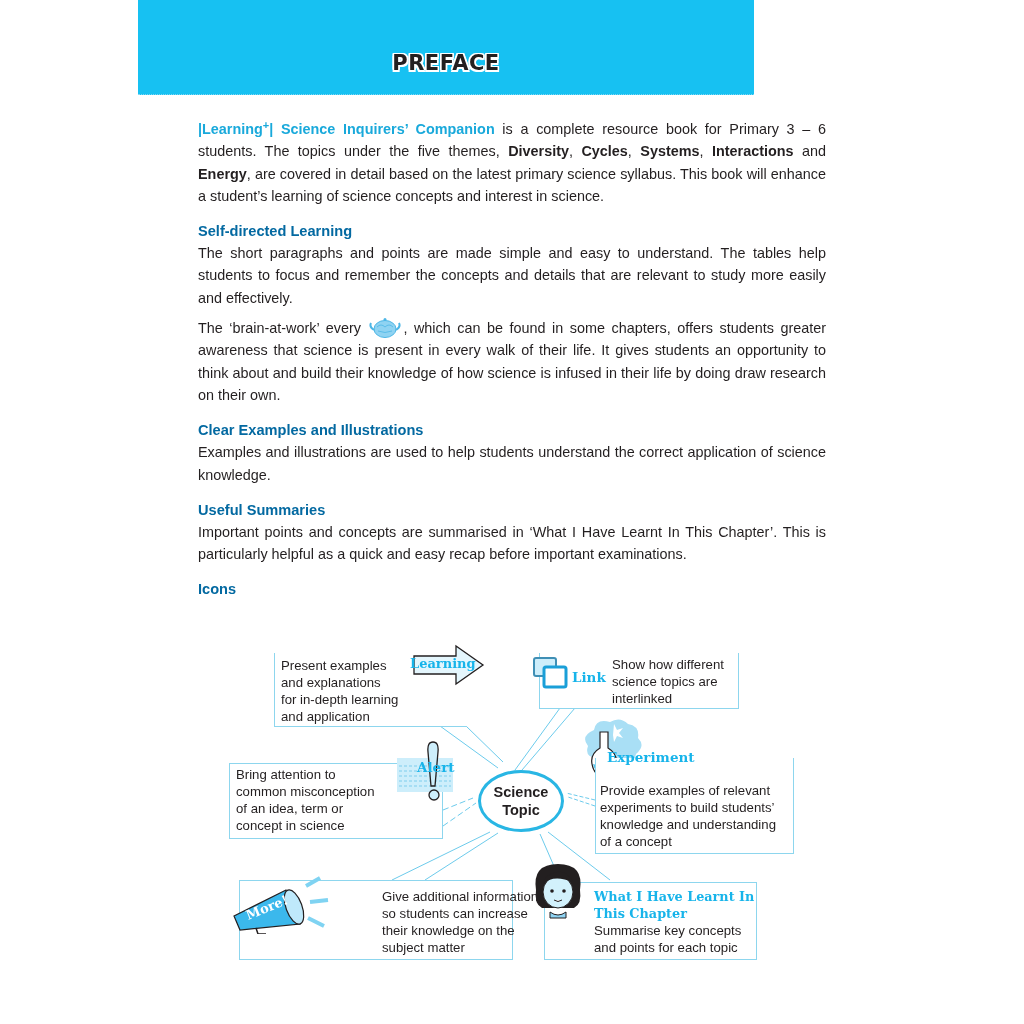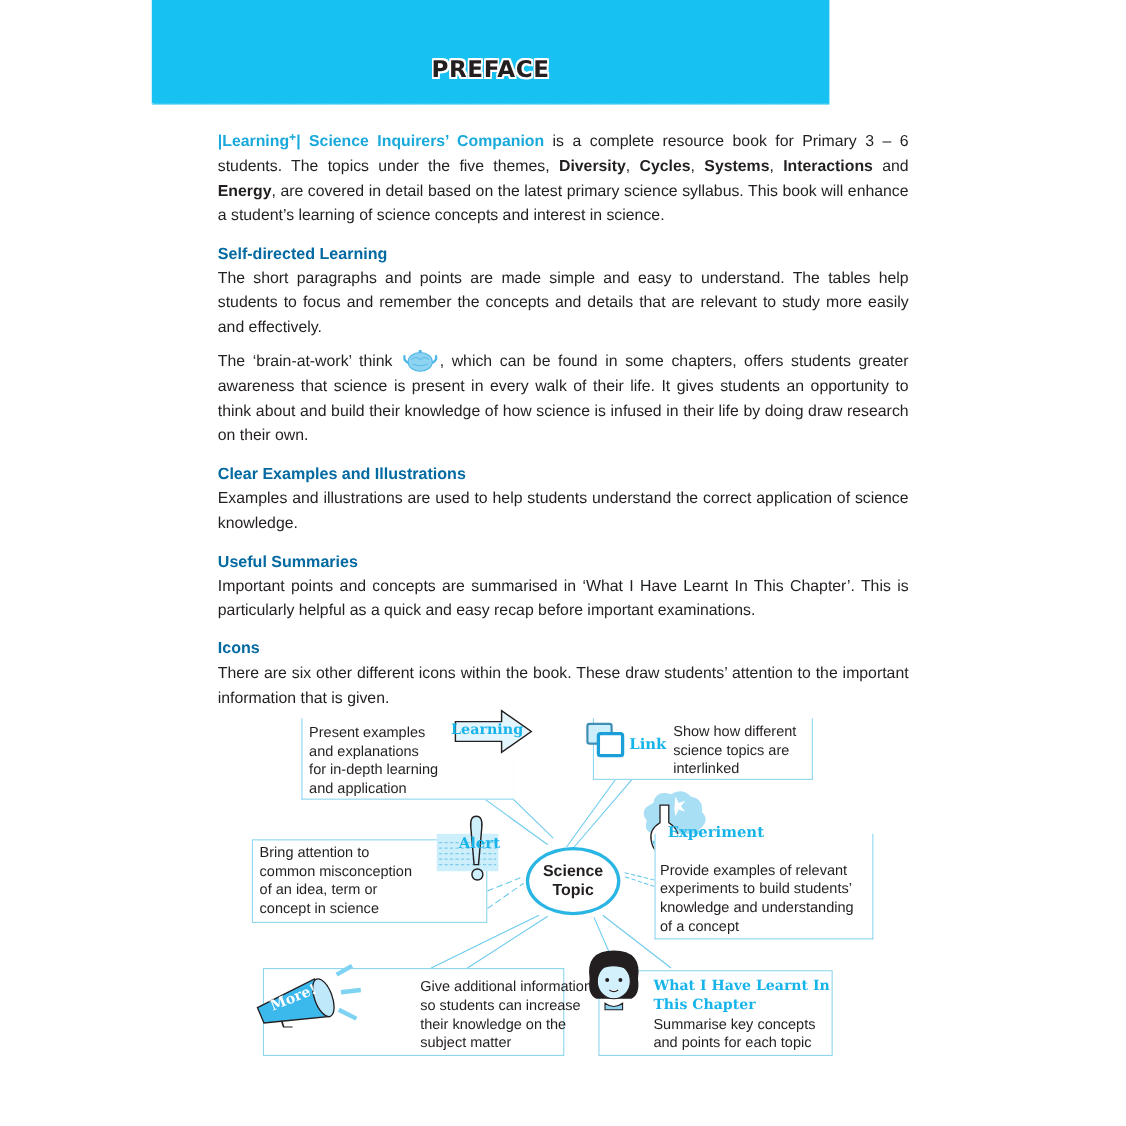--- a/index.html
+++ b/index.html
@@ -39,37 +39,36 @@
 
 <div class="header-band">
   <div class="page-title">PREFACE</div>
 </div>
 
 <div class="content">
   <p><span class="brand"><span>|Learning</span><sup>+</sup><span>| Science Inquirers’ Companion</span></span><span> is a complete resource book for Primary 3 – 6 students. The topics under the five themes, </span><b class="theme">Diversity</b><span>, </span><b class="theme">Cycles</b><span>, </span><b class="theme">Systems</b><span>, </span><b class="theme">Interactions</b><span> and </span><b class="theme">Energy</b><span>, are covered in detail based on the latest primary science syllabus. This book will enhance a student’s learning of science concepts and interest in science.</span></p>
 
   <h3 class="gap-h">Self-directed Learning</h3>
   <p>The short paragraphs and points are made simple and easy to understand. The tables help students to focus and remember the concepts and details that are relevant to study more easily and effectively.</p>
-  <p class="gap-p"><span>The ‘brain-at-work’ think </span><svg class="brain-icon" viewBox="0 0 34 22">
+  <p class="gap-p"><span>The ‘brain-at-work’ every </span><svg class="brain-icon" viewBox="0 0 34 22">
         <ellipse cx="17" cy="12" rx="11" ry="8.5" fill="#8fd3f2" stroke="#4cb6e6" stroke-width="1"></ellipse>
         <path d="M9 10 q4 -4 8 0 q4 -4 8 0" fill="none" stroke="#5bbde9" stroke-width="1"></path>
         <path d="M10 14 q7 3 14 0" fill="none" stroke="#5bbde9" stroke-width="1"></path>
         <path d="M3 6 q-2 4 3 7" fill="none" stroke="#4cb6e6" stroke-width="2"></path>
         <path d="M31 6 q2 4 -3 7" fill="none" stroke="#4cb6e6" stroke-width="2"></path>
         <circle cx="17" cy="2.5" r="1.5" fill="#4cb6e6"></circle>
       </svg><span>, which can be found in some chapters, offers students greater awareness that science is present in every walk of their life. It gives students an opportunity to think about and build their knowledge of how science is infused in their life by doing draw research on their own.</span></p>
 
   <h3 class="gap-h">Clear Examples and Illustrations</h3>
   <p>Examples and illustrations are used to help students understand the correct application of science knowledge.</p>
 
   <h3 class="gap-h">Useful Summaries</h3>
   <p>Important points and concepts are summarised in ‘What I Have Learnt In This Chapter’. This is particularly helpful as a quick and easy recap before important examinations.</p>
 
   <h3 class="gap-h">Icons</h3>
-  <p>There are six other different icons within the book. These draw students’ attention to the important information that is given.</p>
 </div>
 
 <div class="diagram">
 
   <svg style="position:absolute;left:0;top:0" width="1024" height="1024">
     <g stroke="#6ccbec" stroke-width="1" fill="none">
 
       <path d="M466 726 L466 690 M466 726 L503 762 M440 726 L498 768"></path>
 
       <path d="M560 708 L515 770 M575 708 L522 770"></path>

